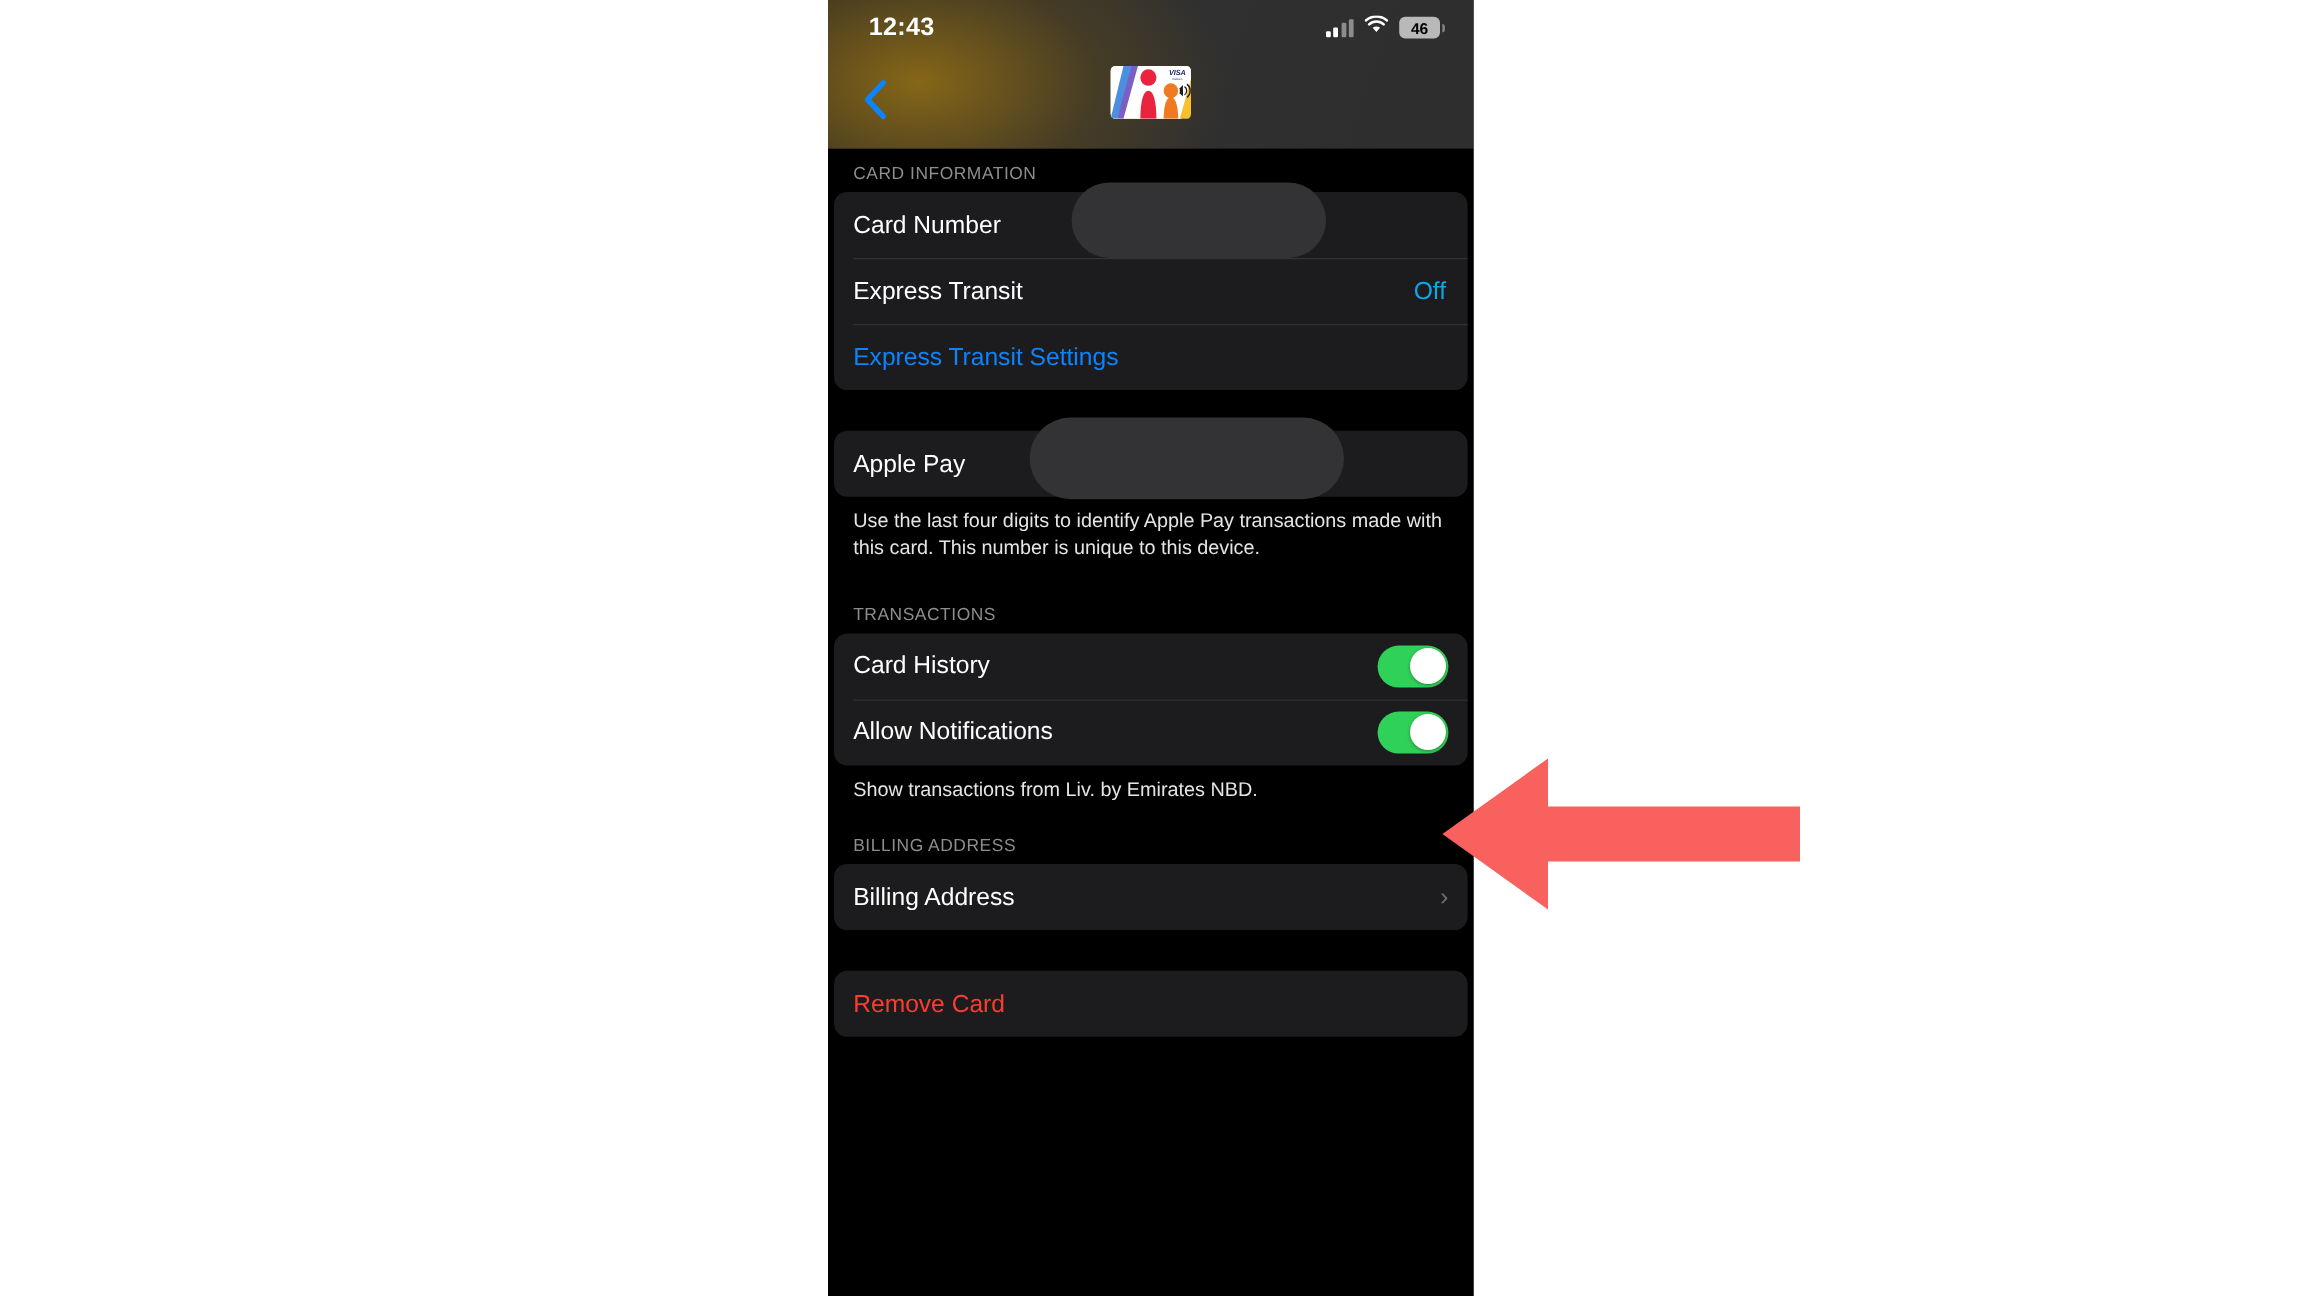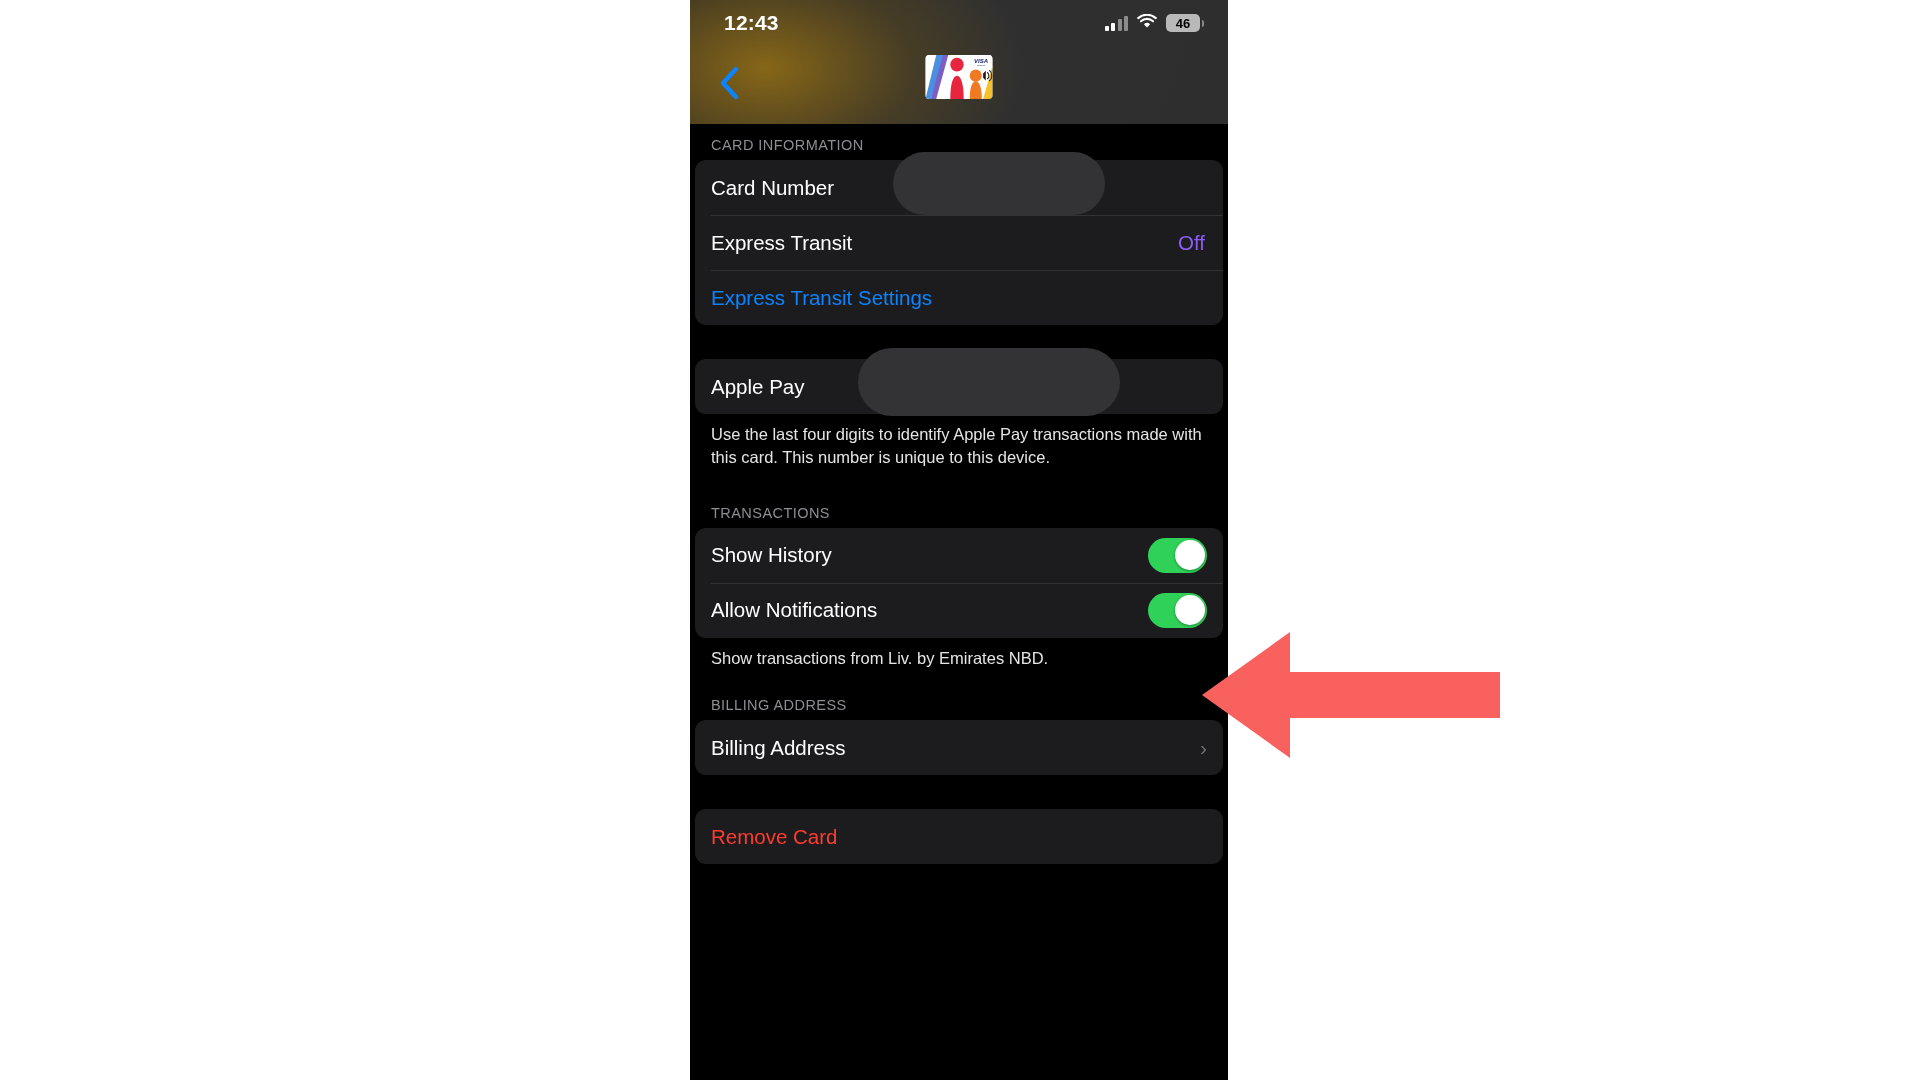--- a/index.html
+++ b/index.html
@@ -161,21 +161,21 @@
     background: #323234;
   }
   .row-label {
     color: #ffffff;
     font-size: 20.5px;
     flex: 1;
   }
   .row-label.link { color: #0a84ff; }
   .row-label.destructive { color: #ff3b30; }
   .row-value {
-    color: #8b5cf6;
+    color: #0ea5e9;
     font-size: 20.5px;
     margin-right: 2px;
   }
 
   .chevron-right {
     color: #6e6e73;
     font-size: 21px;
     line-height: 1;
     margin-left: 6px;
     font-weight: 300;
@@ -333,21 +333,21 @@
       </div>
     </div>
     <div class="footer-note">Use the last four digits to identify Apple Pay transactions made with this card. This number is unique to this device.</div>
 
     <div class="spacer-md"></div>
 
     <div class="section-header">TRANSACTIONS</div>
 
     <div class="group">
       <div class="row">
-        <span class="row-label">Show History</span>
+        <span class="row-label">Card History</span>
         <span class="switch">
           <span class="knob"></span>
         </span>
       </div>
       <div class="row">
         <span class="row-label">Allow Notifications</span>
         <span class="switch">
           <span class="knob"></span>
         </span>
       </div>

